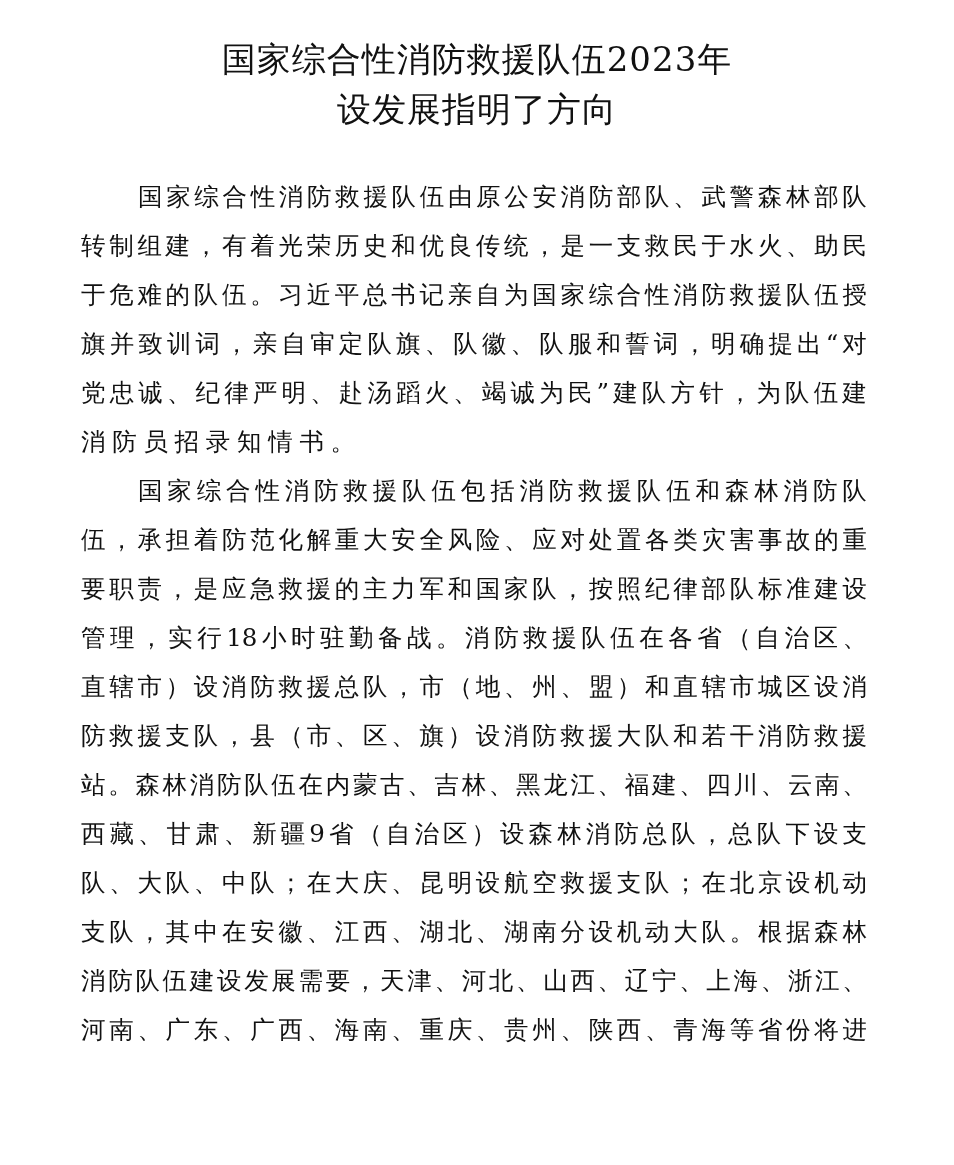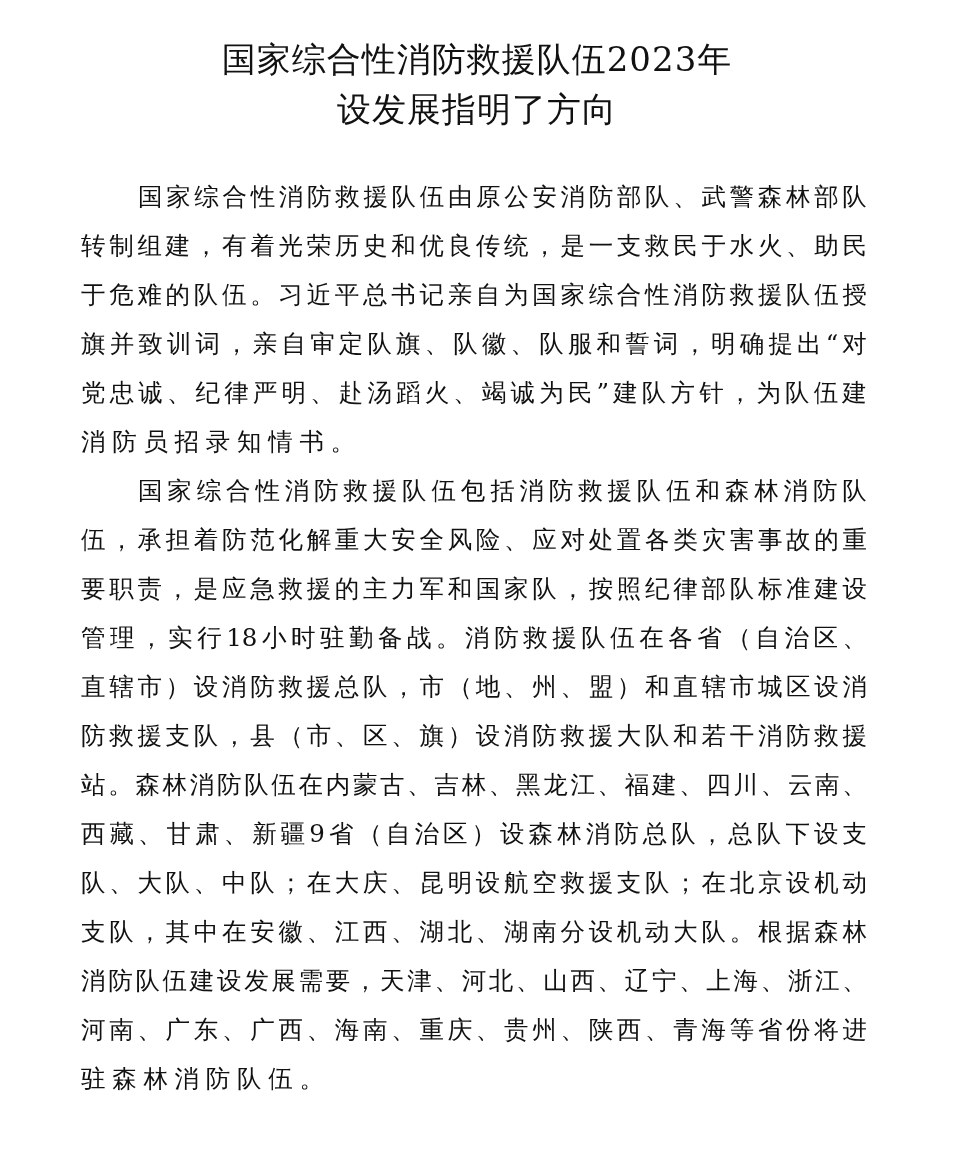--- a/index.html
+++ b/index.html
@@ -581,17 +581,16 @@
           <span>西</span>
           <span>、</span>
           <span>青</span>
           <span>海</span>
           <span>等</span>
           <span>省</span>
           <span>份</span>
           <span>将</span>
           <span>进</span>
         </span>
-      <span class="line last">驻森林消防队伍。</span>
     </div>
 
   </div>
 </div>
 
 </body></html>

